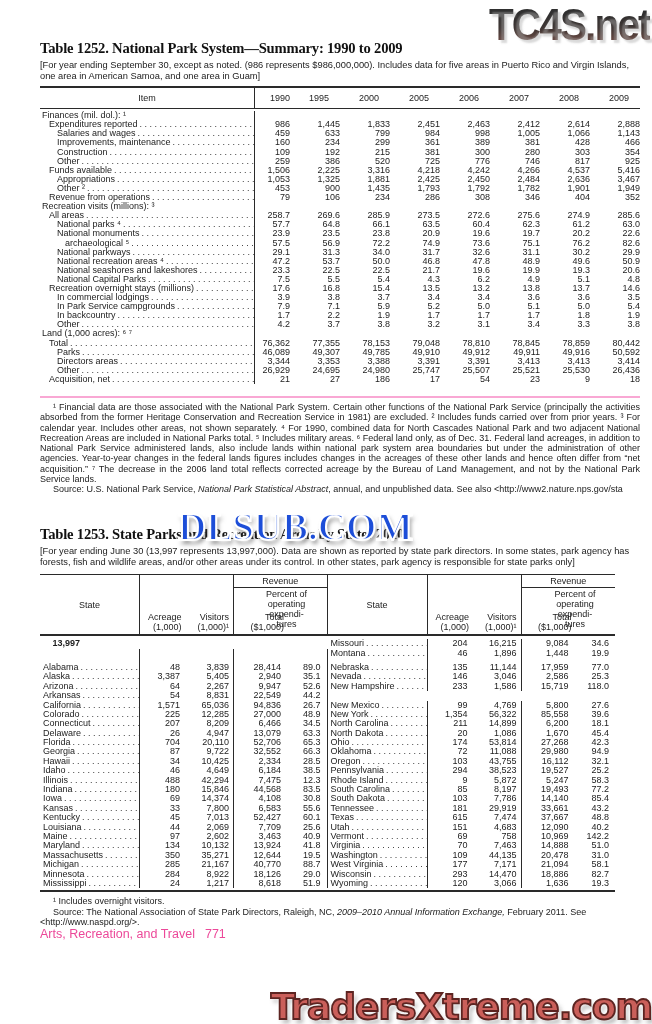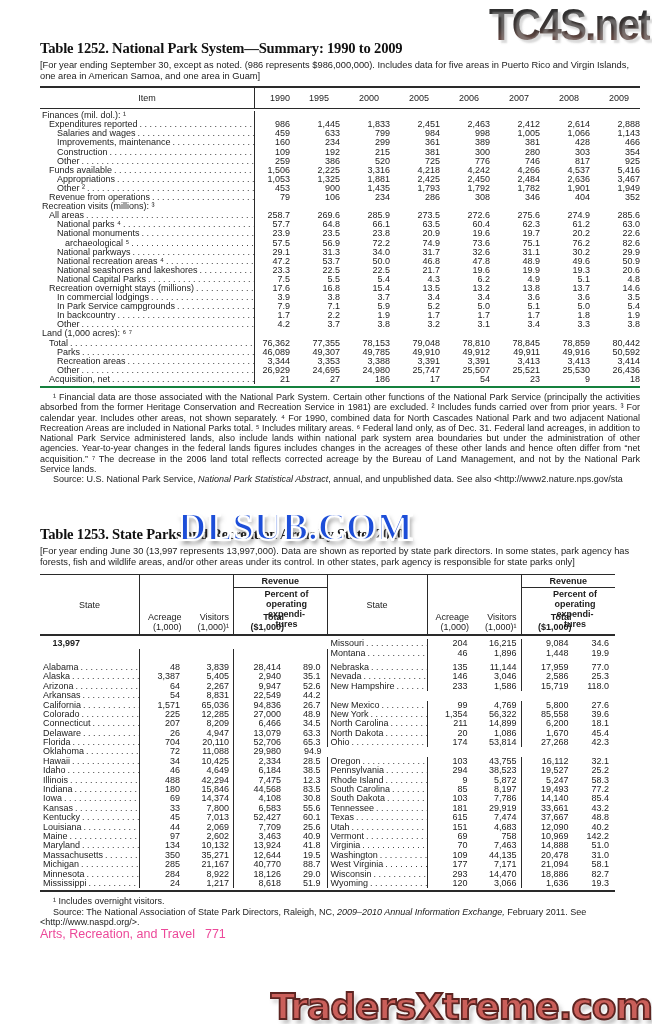--- a/index.html
+++ b/index.html
@@ -46,36 +46,36 @@
   
   .t1252-head {
     display:flex; height:23px; align-items:center;
     border-top:2px solid #2a2a2a; border-bottom:1px solid #2a2a2a;
     font-size:9px;
   }
   .t1252-head .item-h { width:215px; align-self:stretch; display:flex; align-items:center; justify-content:center; border-right:1px solid #2a2a2a; }
   .t1252-head .years { display:flex;align-items:center; }
   .t1252-head .yh { width:50px; text-align:right; padding-right:11px; }
   .t1252-head .yh.first { width:35px; padding-right:0; }
-  .t1252-body { border-bottom:2px solid #15803d; padding-top:2px; padding-bottom:2px; }
+  .t1252-body { border-bottom:2px solid #f9a8d4; padding-top:2px; padding-bottom:12px; }
   .t-row { display:flex; height:9.1px; line-height:9.2px; font-size:9px; overflow:hidden; }
   .t-label { width:215px; border-right:1px solid #2a2a2a; overflow:hidden; white-space:nowrap; display:flex; }
   .ind0 { padding-left:2px; } .ind1 { padding-left:9px; } .ind2 { padding-left:17px; } .ind3 { padding-left:25px; }
   .dots { flex:1; overflow:hidden; white-space:nowrap; color:#2a2a2a; }
   .dots::after { content:". . . . . . . . . . . . . . . . . . . . . . . . . . . . . . . . . . . . . . . . . . ."; padding-left:2px; }
   .t-val { width:50px; text-align:right; } .t-val.first { width:35px; }
   
   .t1253 { width:575px; }
   .s-head { display:flex; border-top:1px solid #2a2a2a; border-bottom:2px solid #2a2a2a; height:62px; font-size:9px; }
   .hh { display:flex; width:287.5px; }
   .hh-state { width:100px; border-right:1px solid #2a2a2a; display:flex; align-items:center; justify-content:center; }
   .hh-mid { width:94px; border-right:1px solid #2a2a2a; display:flex; align-items:flex-end; padding-bottom:2px; }
   .hh-acre { width:42px; text-align:right; line-height:10px; }
   .hh-vis { width:52px; text-align:right; padding-right:4px; line-height:10px; }
-  .hh-rev { width:93.5px; display:flex; flex-direction:column;font-weight:bold; }
+  .hh-rev { width:93.5px; display:flex; flex-direction:column; }
   .hh-rev.mid { border-right:1px solid #2a2a2a; }
   .rev-cap { height:13px; line-height:13px; text-align:center; border-bottom:1px solid #2a2a2a; }
   .rev-cols { position:relative; flex:1; }
   .rev-total { position:absolute; left:0; bottom:2px; width:50px; text-align:right; line-height:10px; }
   .rev-pct { position:absolute; right:5px; top:1px; width:70px; text-align:right; line-height:10px; }
   .rev-pct span { display:block;text-align:center; }
   .s-body { border-bottom:2px solid #2a2a2a; padding-top:3px; padding-bottom:2px; }
   .s-row { display:flex; height:9.4px; line-height:9.5px; font-size:9px; overflow:hidden; }
   .s-row.spacer { height:5px; }
   .half { display:flex; width:287.5px; }
@@ -491,21 +491,21 @@
             <div class="t-val">49,307</div>
             <div class="t-val">49,785</div>
             <div class="t-val">49,910</div>
             <div class="t-val">49,912</div>
             <div class="t-val">49,911</div>
             <div class="t-val">49,916</div>
             <div class="t-val">50,592</div>
           </div>
           <div class="t-row">
             <div class="t-label ind2">
-              <span>Recreation areas</span>
+              <span>Directors areas</span>
               <span class="dots"></span>
             </div>
             <div class="t-val first">3,344</div>
             <div class="t-val">3,353</div>
             <div class="t-val">3,388</div>
             <div class="t-val">3,391</div>
             <div class="t-val">3,391</div>
             <div class="t-val">3,413</div>
             <div class="t-val">3,413</div>
             <div class="t-val">3,414</div>
@@ -855,20 +855,30 @@
               </div>
               <div class="c-a">174</div>
               <div class="c-v">53,814</div>
               <div class="c-t">27,268</div>
               <div class="c-p">42.3</div>
             </div>
           </div>
           <div class="s-row">
             <div class="half">
               <div class="c-st">
+                <span>Georgia</span>
+                <span class="dots"></span>
+              </div>
+              <div class="c-a">87</div>
+              <div class="c-v">9,722</div>
+              <div class="c-t">32,552</div>
+              <div class="c-p mid">66.3</div>
+            </div>
+            <div class="half">
+              <div class="c-st">
                 <span>Oklahoma</span>
                 <span class="dots"></span>
               </div>
               <div class="c-a">72</div>
               <div class="c-v">11,088</div>
               <div class="c-t">29,980</div>
               <div class="c-p">94.9</div>
             </div>
           </div>
           <div class="s-row">

